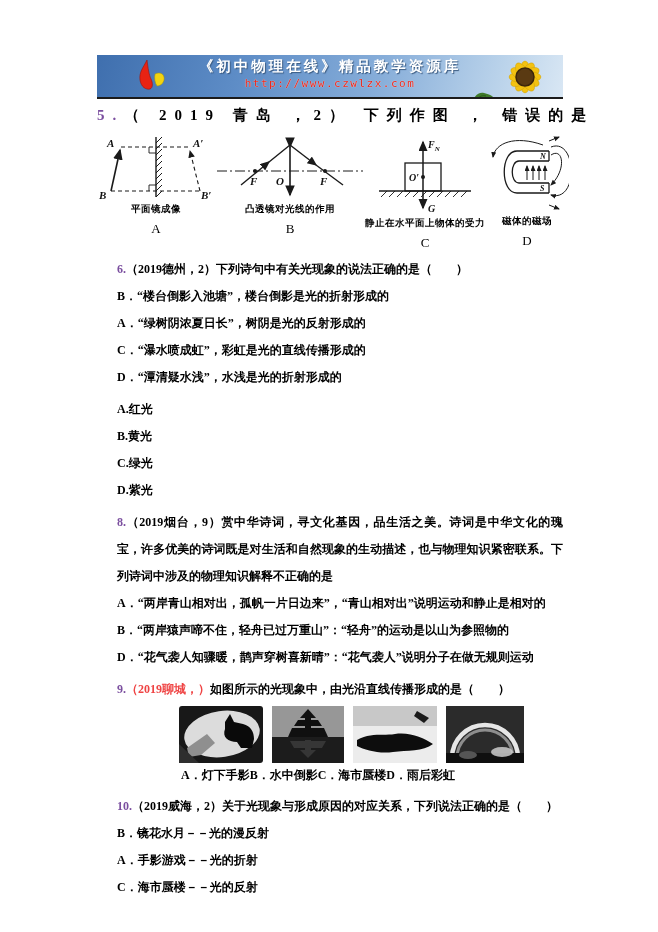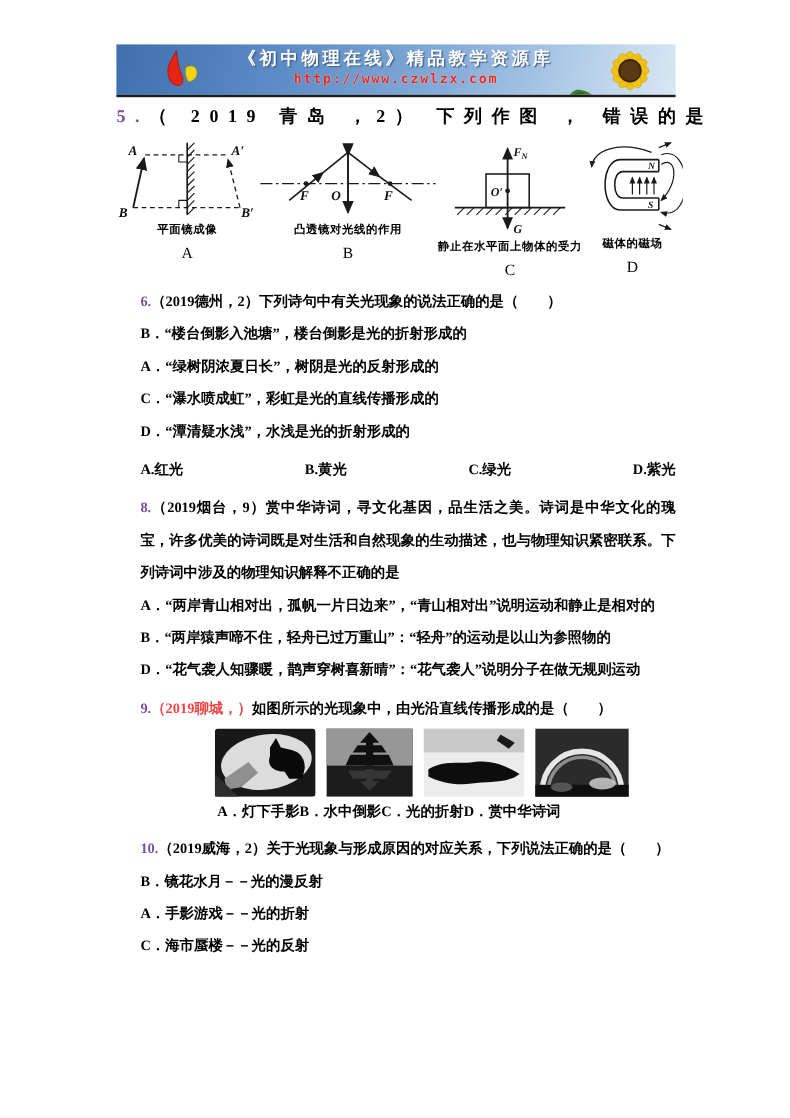--- a/index.html
+++ b/index.html
@@ -1,36 +1,36 @@
 <!DOCTYPE html>
 <html><head>
 <meta charset="utf-8">
 <style>
   html,body{margin:0;padding:0;}
   body{
     width:658px;height:932px;background:#ffffff;overflow:hidden;
     font-family:"Liberation Serif","DejaVu Serif",serif;
     font-weight:bold;color:#000;font-size:12px;
   }
-  .page{position:relative;margin-left:97px;width:466px;padding-top:37px;}
+  .page{position:relative;margin-left:97px;width:466px;padding-top:55px;}
 
   
   .banner{
     position:relative;height:42px;overflow:hidden;
     background:linear-gradient(105deg,#3f6fae 0%,#5d8cc6 30%,#86add9 60%,#b9d2ea 85%,#d9e7f4 100%);
     border-bottom:2px solid #1b1b1b;
   }
   .banner-center{position:absolute;left:0;right:0;top:2px;text-align:center;}
   .banner-title{
     color:#ffffff;font-size:14.5px;letter-spacing:3px;white-space:nowrap;
     text-shadow:1px 1px 1px #3a5a80;
   }
   .banner-url{
     color:#e8261c;font-size:11px;letter-spacing:1.5px;margin-top:1px;
-    font-family:"DejaVu Sans Mono","Liberation Mono",monospace;font-weight:bold;
+    font-family:"DejaVu Sans Mono","Liberation Mono",monospace;font-weight:normal;
     text-shadow:0 0 1px #ffffff;
   }
   .banner-logo{position:absolute;left:36px;top:3px;}
   .banner-flower{position:absolute;right:10px;bottom:-5px;}
   .banner-grass{position:absolute;right:66px;bottom:-3px;}
 
   
   .q5-line{margin-top:7px;white-space:nowrap;letter-spacing:8px;font-size:15px;}
   .qnum{color:#7b4f9f;}
   .src{color:#000;}
@@ -42,21 +42,21 @@
   .fig{display:flex;flex-direction:column;align-items:center;}
   .fig svg{display:block;}
   .fig-caption{font-size:9.5px;margin-top:2px;white-space:nowrap;letter-spacing:0.5px;}
   .fig-letter{font-size:13px;font-weight:normal;margin-top:5px;}
 
   
   .qblock{margin-top:5px;margin-left:20px;}
   .qline{line-height:27px;}
   .para{text-align:justify;line-height:27px;}
   .opt{line-height:27px;}
-  .spread{display:flex;justify-content:space-between;line-height:27px;}
+  .spread{display:flex;justify-content:space-between;line-height:27px;flex-direction:column;}
 
   
   .photos{display:flex;gap:9px;margin:3px 0 0 62px;}
   .photos svg{display:block;}
   .photo-captions{display:flex;margin-left:64px;line-height:25px;white-space:nowrap;}
 
   .diagram-stroke{stroke:#1a1a1a;fill:none;}
   text.diag{font-family:"Liberation Serif",serif;font-style:italic;font-weight:bold;fill:#111;}
 </style>
 </head>
@@ -261,22 +261,22 @@
         <path d="M11,52 A28,28 0 0 1 67,52" stroke="#8d8d8d" stroke-width="3" fill="none"></path>
         <rect y="47" width="78" height="10" fill="#0f0f0f"></rect>
         <ellipse cx="56" cy="46" rx="11" ry="5" fill="#cdcdcd" opacity="0.85"></ellipse>
         <ellipse cx="22" cy="49" rx="9" ry="4" fill="#555555"></ellipse>
       </svg>
     </div>
 
     <div class="photo-captions">
       <span>A．灯下手影</span>
       <span>B．水中倒影</span>
-      <span>C．光的折射</span>
-      <span>D．赏中华诗词</span>
+      <span>C．海市蜃楼</span>
+      <span>D．雨后彩虹</span>
     </div>
   </div>
 
   <div class="qblock">
     <div class="qline">
       <span class="qnum">10.</span><span class="src">（2019威海，2）</span><span>关于光现象与形成原因的对应关系，下列说法正确的是（　　）</span>
     </div>
     <div class="opt">B．镜花水月－－光的漫反射</div>
     <div class="opt">A．手影游戏－－光的折射</div>
     <div class="opt">C．海市蜃楼－－光的反射</div>

